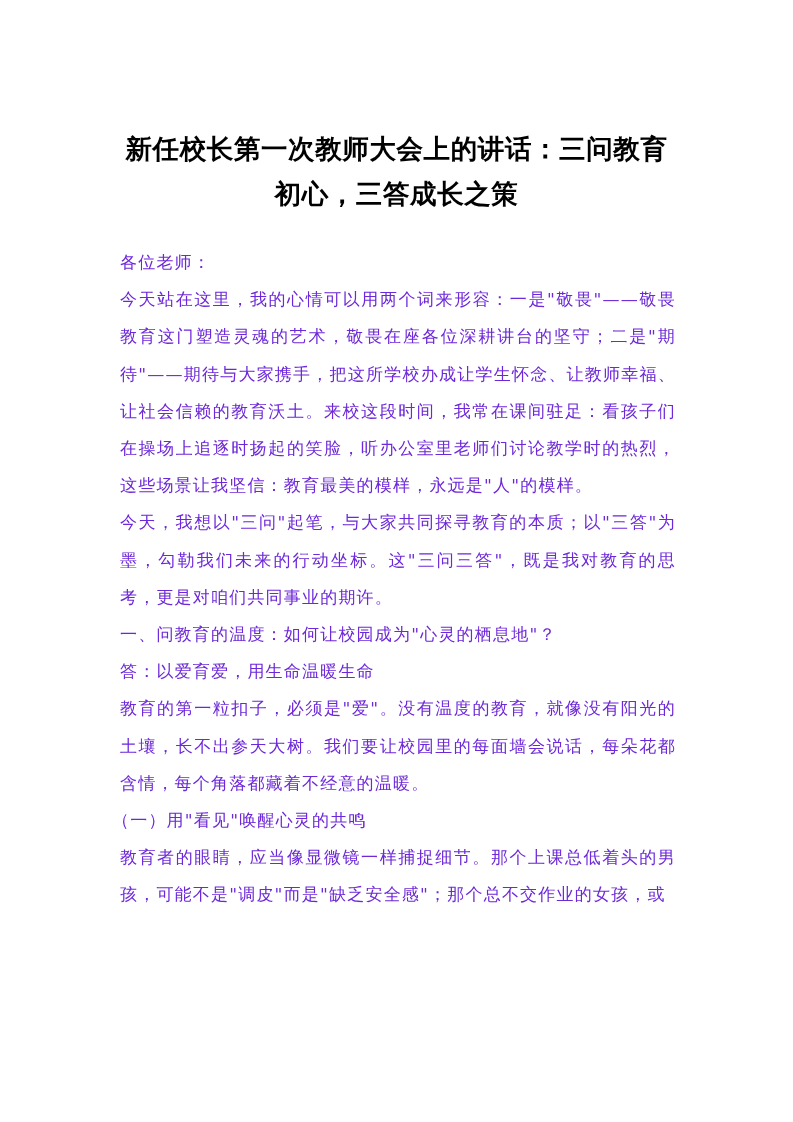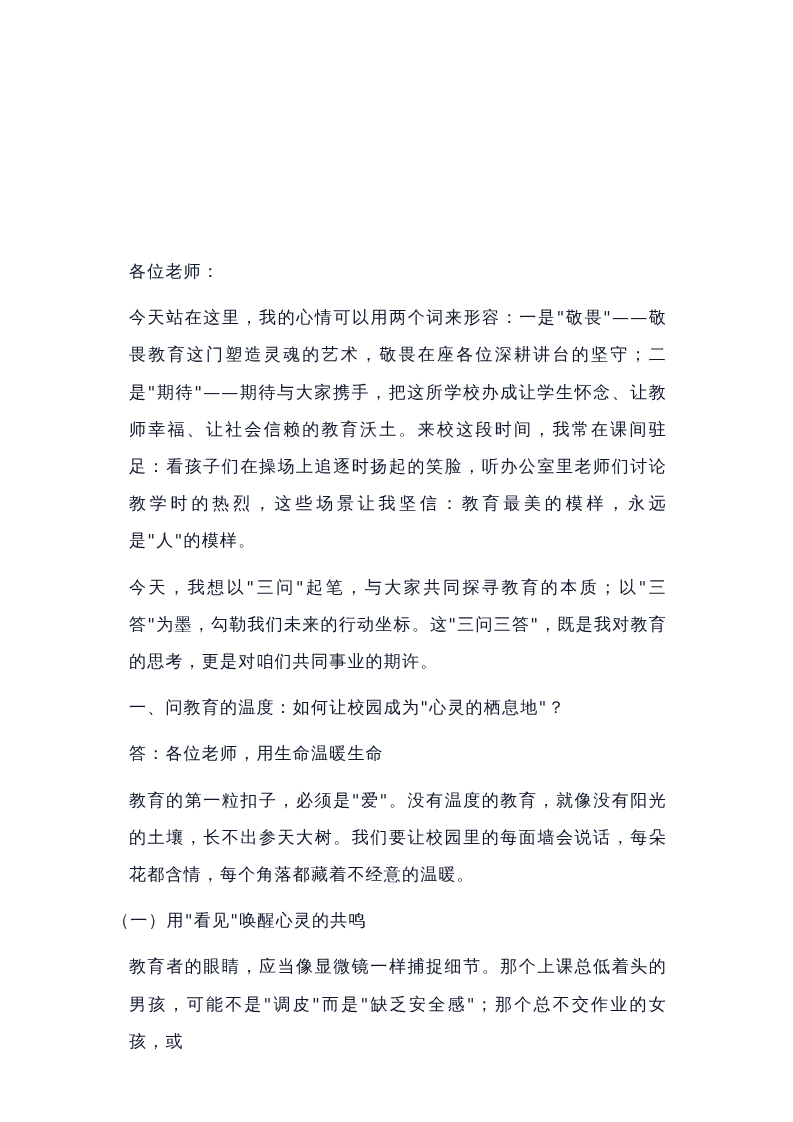--- a/index.html
+++ b/index.html
@@ -37,41 +37,42 @@
       letter-spacing: 0.6px;
       color: #000;
     }
     .body-text {
       position: absolute;
       left: 120px;
       width: 556px;
       top: 244px;
     }
     .para {
-      margin: 9px;
+      margin: 0;
       font-size: 17px;
       line-height: 37.2px;
       letter-spacing: 1.2px;
       text-align: justify;
       text-justify: inter-character;
-      color: #0f172a;
+      color: #6d28d9;
       word-break: break-all;
     }
     .para.sub {
       margin-left: -8px;
     }
   </style>
 </head>
 <body>
 
 <div class="page">
+  <h1 class="title">新任校长第一次教师大会上的讲话：三问教育初心，三答成长之策</h1>
 
   <div class="body-text">
     <p class="para">各位老师：</p>
     <p class="para">今天站在这里，我的心情可以用两个词来形容：一是"敬畏"——敬畏教育这门塑造灵魂的艺术，敬畏在座各位深耕讲台的坚守；二是"期待"——期待与大家携手，把这所学校办成让学生怀念、让教师幸福、让社会信赖的教育沃土。来校这段时间，我常在课间驻足：看孩子们在操场上追逐时扬起的笑脸，听办公室里老师们讨论教学时的热烈，这些场景让我坚信：教育最美的模样，永远是"人"的模样。</p>
     <p class="para">今天，我想以"三问"起笔，与大家共同探寻教育的本质；以"三答"为墨，勾勒我们未来的行动坐标。这"三问三答"，既是我对教育的思考，更是对咱们共同事业的期许。</p>
     <p class="para">一、问教育的温度：如何让校园成为"心灵的栖息地"？</p>
-    <p class="para">答：各位老师，用生命温暖生命</p>
+    <p class="para">答：以爱育爱，用生命温暖生命</p>
     <p class="para">教育的第一粒扣子，必须是"爱"。没有温度的教育，就像没有阳光的土壤，长不出参天大树。我们要让校园里的每面墙会说话，每朵花都含情，每个角落都藏着不经意的温暖。</p>
     <p class="para sub">（一）用"看见"唤醒心灵的共鸣</p>
     <p class="para">教育者的眼睛，应当像显微镜一样捕捉细节。那个上课总低着头的男孩，可能不是"调皮"而是"缺乏安全感"；那个总不交作业的女孩，或</p>
   </div>
 </div>
 
 </body></html>

